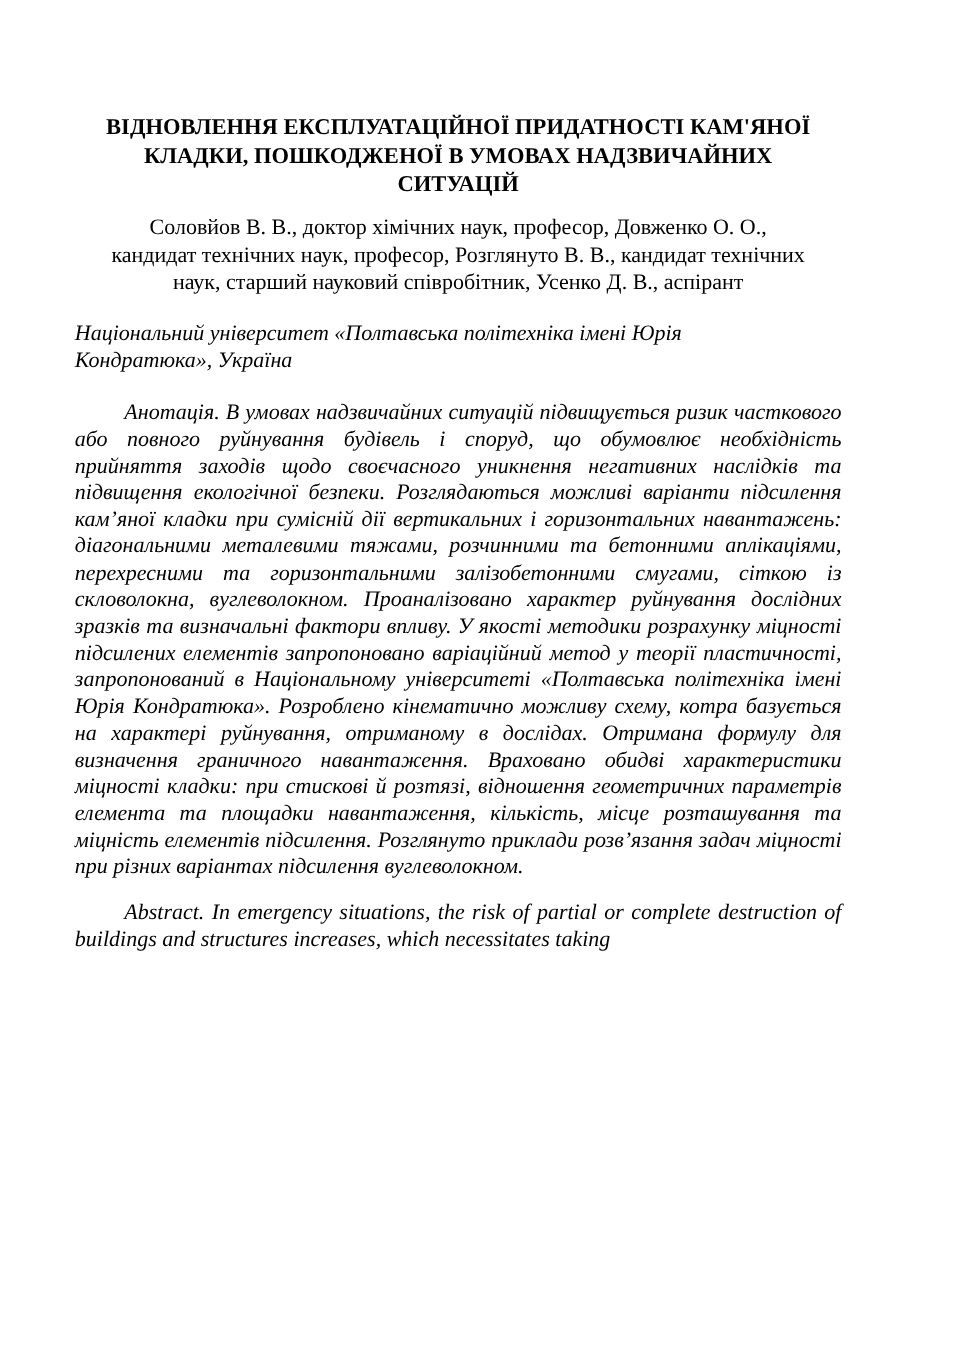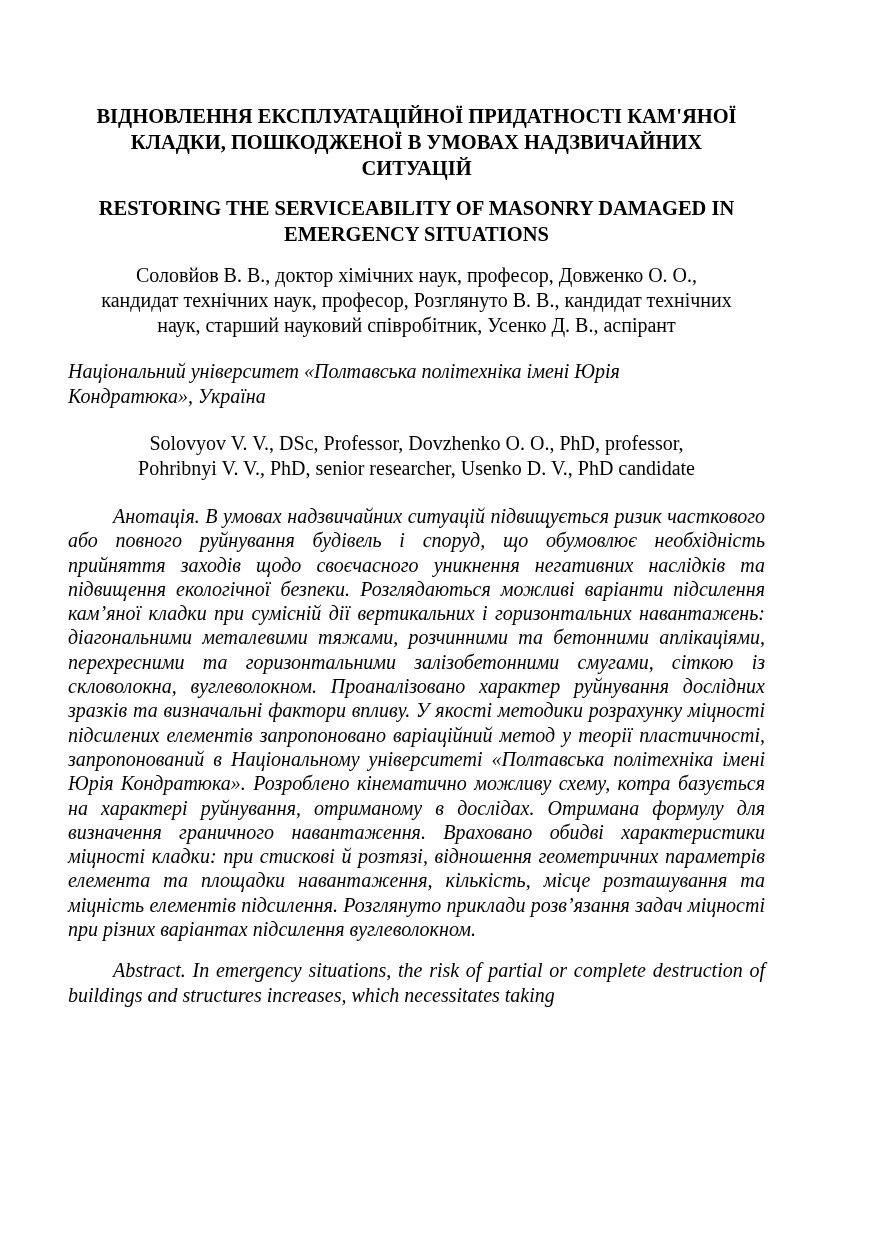--- a/index.html
+++ b/index.html
@@ -72,32 +72,28 @@
 </head>
 <body>
 
 <div class="page">
   <main class="content">
 
     <h1 class="title title-ua">ВІДНОВЛЕННЯ ЕКСПЛУАТАЦІЙНОЇ ПРИДАТНОСТІ  КАМ'ЯНОЇ
 КЛАДКИ, ПОШКОДЖЕНОЇ В УМОВАХ НАДЗВИЧАЙНИХ
 СИТУАЦІЙ</h1>
 
-    <h2 class="title title-en">RESTORING THE SERVICEABILITY OF MASONRY DAMAGED IN
-EMERGENCY SITUATIONS</h2>
 
     <p class="authors authors-ua"><span class="b">Соловйов В. В.,</span><span> доктор хімічних наук, професор, </span><span class="b">Довженко О. О.,</span><span>
 кандидат технічних наук, професор, </span><span class="b">Розглянуто В. В.,</span><span> кандидат технічних
 наук, старший науковий співробітник, </span><span class="b">Усенко Д. В.,</span><span> аспірант</span></p>
 
     <p class="inst inst-ua">Національний університет «Полтавська політехніка імені Юрія
 Кондратюка», Україна</p>
 
-    <p class="authors authors-en"><span class="b">Solovyov V. V., DSc, Professor,  Dovzhenko</span><span> O. O.,  PhD, professor,
-</span><span class="b">Pohribnyi V. V.,</span><span> PhD, senior researcher, </span><span class="b">Usenko D. V.,</span><span> PhD candidate</span></p>
 
 
     <p class="abs abs-ua"><span class="b">Анотація.</span><span> В умовах надзвичайних ситуацій підвищується ризик часткового або повного руйнування будівель і споруд, що обумовлює необхідність прийняття заходів щодо своєчасного уникнення негативних наслідків та підвищення екологічної безпеки. Розглядаються можливі варіанти підсилення кам’яної кладки при сумісній дії вертикальних і горизонтальних навантажень: діагональними металевими тяжами, розчинними та бетонними аплікаціями, перехресними та горизонтальними залізобетонними смугами, сіткою із скловолокна, вуглеволокном. Проаналізовано характер руйнування дослідних зразків та визначальні фактори впливу. У якості методики розрахунку міцності підсилених елементів запропоновано варіаційний метод у теорії пластичності, запропонований в Національному університеті «Полтавська політехніка імені Юрія Кондратюка». Розроблено кінематично можливу схему, котра базується на характері руйнування, отриманому в дослідах. Отримана формулу для визначення граничного навантаження. Враховано обидві характеристики міцності кладки: при стискові й розтязі, відношення геометричних параметрів елемента та площадки навантаження, кількість, місце розташування та міцність елементів підсилення. Розглянуто приклади розв’язання задач міцності при різних варіантах підсилення вуглеволокном.</span></p>
 
     <p class="abs abs-en"><span class="b">Abstract.</span><span> In emergency situations, the risk of partial or complete destruction of buildings and structures increases, which necessitates taking</span></p>
 
 
   </main>
 </div>
 

